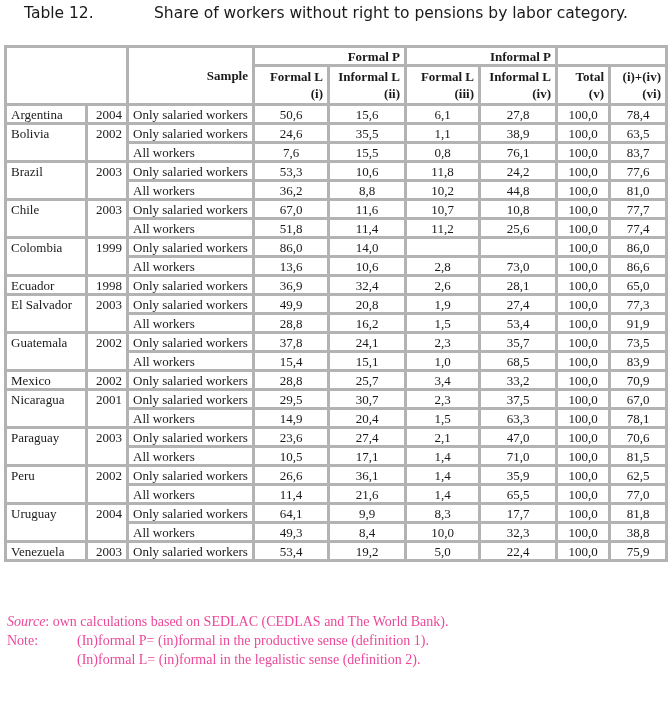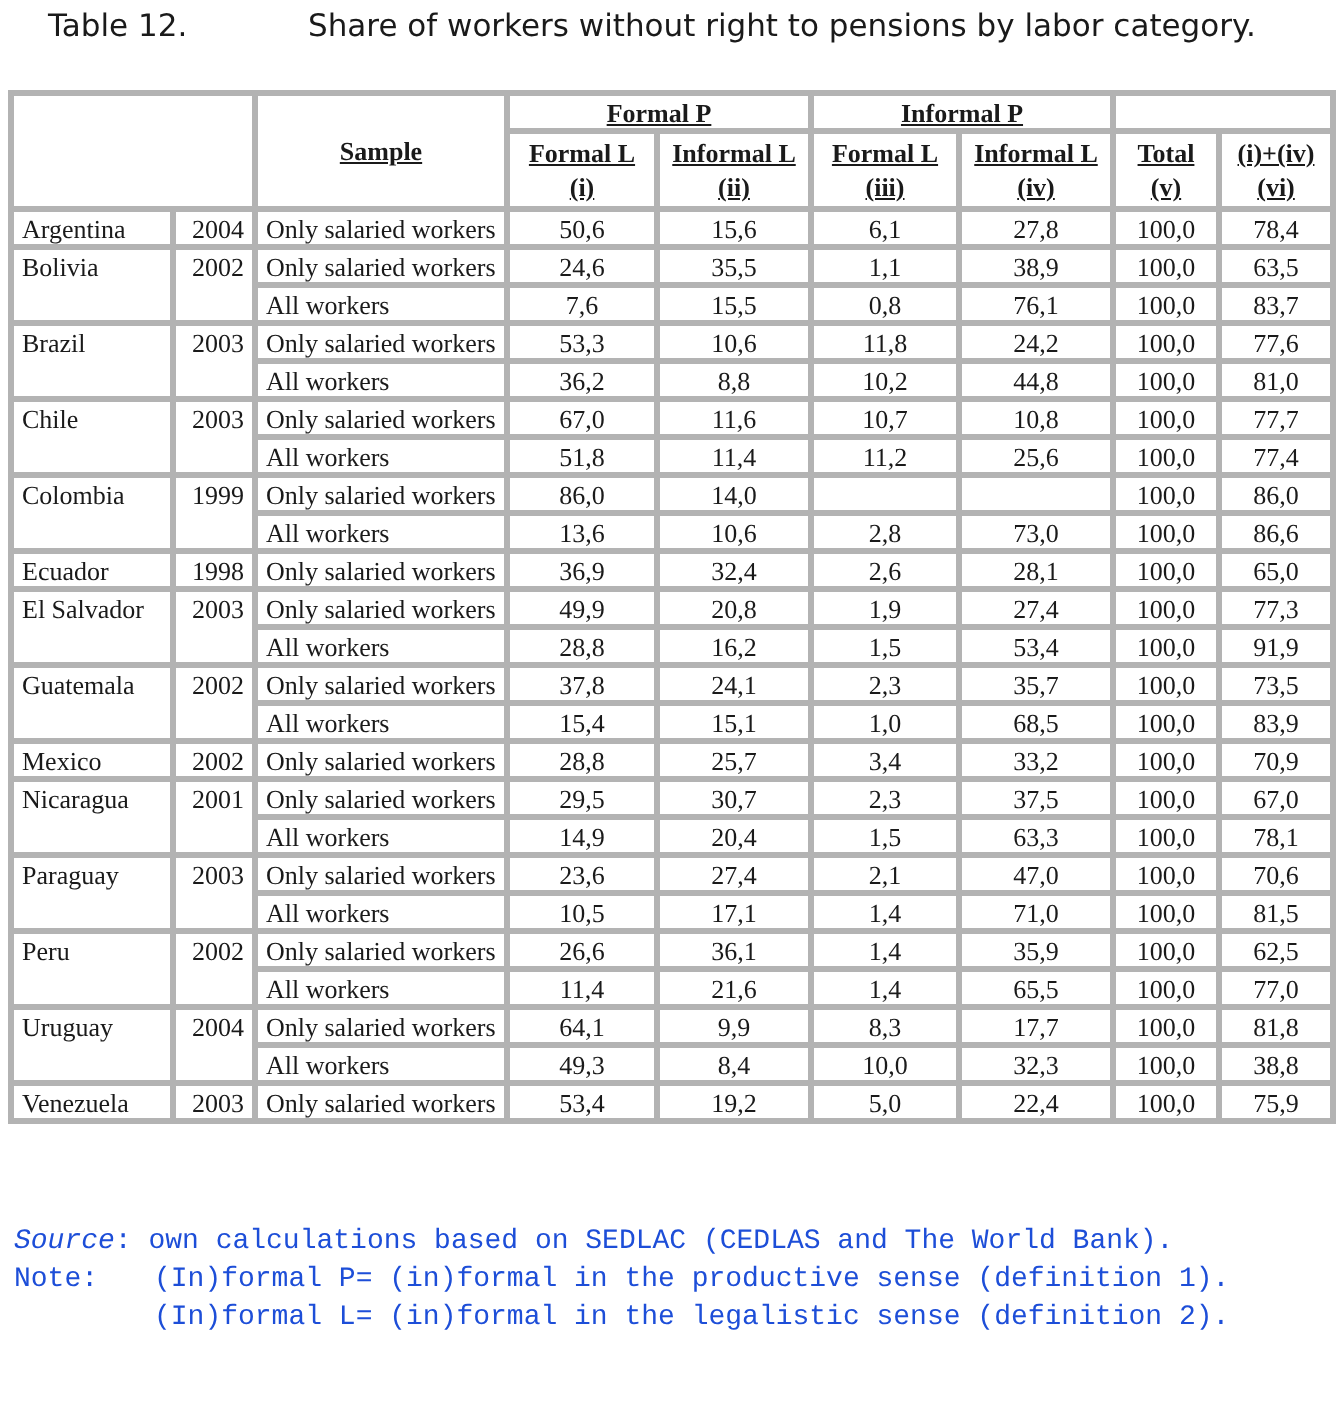--- a/index.html
+++ b/index.html
@@ -6,32 +6,32 @@
   body { width:670px; height:706px; position:relative; overflow:hidden; color:#1a1a1a; }
   .title-line { position:absolute; top:4px; left:8px; width:660px; height:24px;
     font-family:"DejaVu Sans", sans-serif; font-size:15.5px; color:#1a1a1a; }
   .title-num { position:absolute; left:16px; top:0; }
   .title-text { position:absolute; left:146px; top:0; white-space:nowrap; }
 
   table.data { position:absolute; top:45px; left:4px; width:661px;
     border-collapse:collapse; table-layout:fixed;
     font-family:"Liberation Serif", serif; font-size:13px; }
   table.data td, table.data th { border:3px solid #b3b3b3; padding:0 4px; height:16px; line-height:15px; white-space:nowrap; overflow:hidden; }
-  table.data th { font-weight:bold; text-align:center; font-size:13px;text-decoration:underline; }
+  table.data th { font-weight:bold; text-align:right; font-size:13px; }
   table.data thead tr.grp th { height:16px; }
   table.data thead tr.sub th { height:36px; line-height:17px; }
   td.country { text-align:left; border-right:3px solid #b3b3b3; }
   td.year { text-align:right; }
   td.sample { text-align:left; padding-left:3px; }
   td.num { text-align:center; }
   table.data td.nb-bottom { border-bottom:none; }
   table.data td.nb-top { border-top:none; }
 
   .notes { position:absolute; left:7px; top:612px; width:660px;
-    font-family:Liberation Mono, monospace; font-size:14px; line-height:19px; color:#1d4ed8; }
+    font-family:Liberation Serif, serif; font-size:14px; line-height:19px; color:#ec4899; }
   .notes .line { white-space:nowrap; position:relative; height:19px; }
   .notes .note-label { position:absolute; left:0; }
   .notes .note-text { position:absolute; left:70px; }
   .italic { font-style:italic; }
 </style>
 </head>
 <body>
 
 <div class="title-line">
   <span class="title-num">Table 12.</span>

